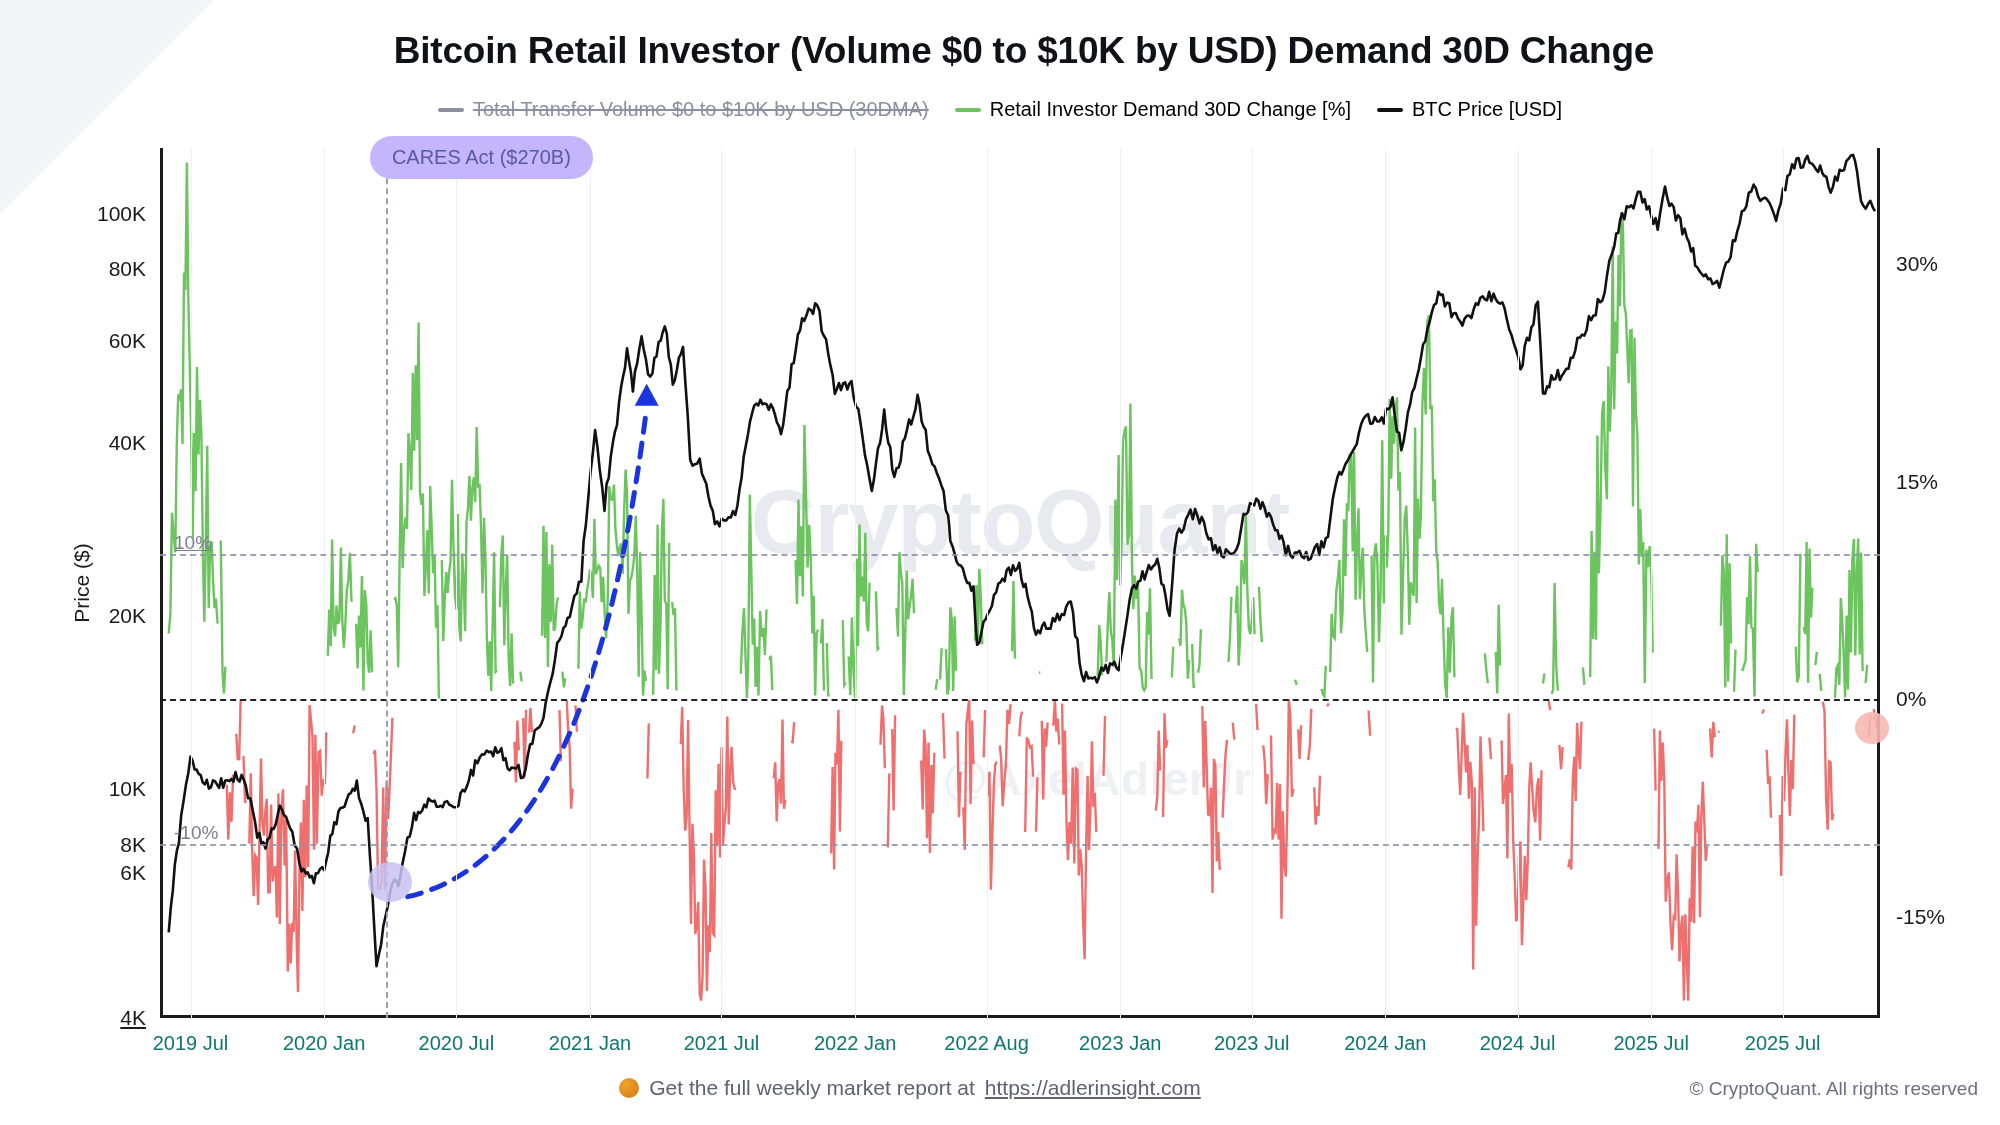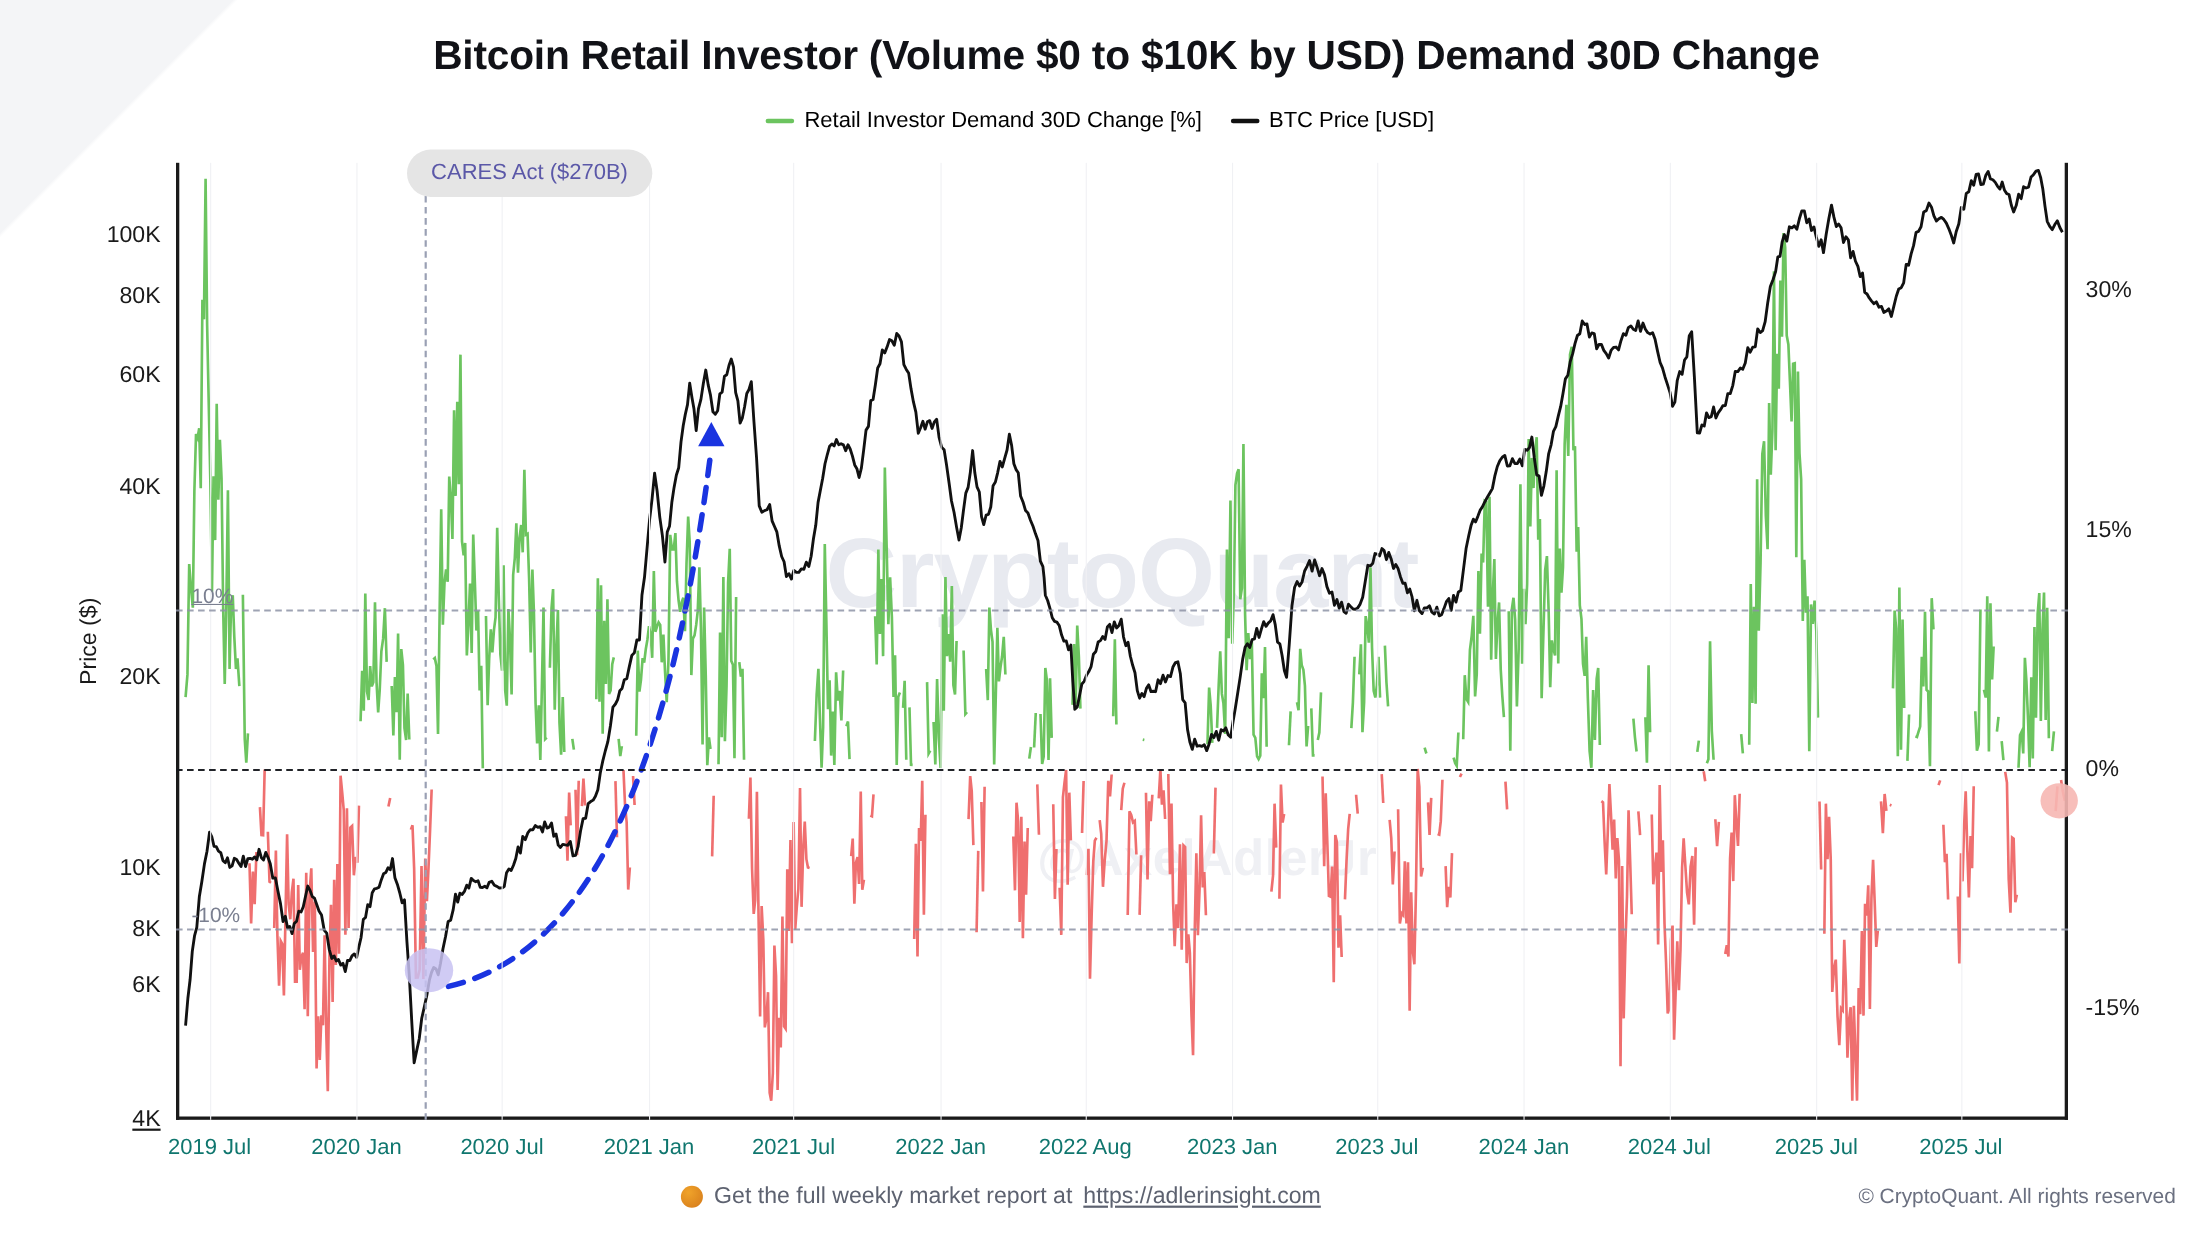--- a/index.html
+++ b/index.html
@@ -64,21 +64,21 @@
   .hline-label{
     position:absolute;font-size:19px;color:#7a7f90;transform:translateY(-100%);
     padding-left:6px;
   }
 
   .vline-event{
     position:absolute;top:0;height:100%;width:0;border-left:2px dashed #9aa0b4;
   }
   .event-box{
     position:absolute;transform:translate(-16px,0);
-    background:#e5e5e5;color:#5b58a8;border-radius:22px;
+    background:#c4b5fd;color:#5b58a8;border-radius:22px;
     padding:10px 22px;font-size:20px;white-space:nowrap;
   }
   .event-dot{
     position:absolute;width:44px;height:40px;border-radius:50%;
     background:#c8c2f2;opacity:.85;transform:translate(-50%,-50%);
   }
   .end-dot{
     position:absolute;width:34px;height:32px;border-radius:50%;
     background:#f6b7b2;opacity:.9;transform:translate(-50%,-50%);
   }
@@ -110,20 +110,24 @@
   svg{display:block;}
 </style>
 </head>
 <body>
 
 <div class="corner-wash"></div>
 
 <div class="title">Bitcoin Retail Investor (Volume $0 to $10K by USD) Demand 30D Change</div>
 
 <div class="legend" id="legend">
+    <div class="legend-item disabled">
+      <span class="legend-swatch" style="background: rgb(139, 143, 158);"></span>
+      <span class="legend-label">Total Transfer Volume  $0 to $10K by USD (30DMA)</span>
+    </div>
     <div class="legend-item">
       <span class="legend-swatch" style="background: rgb(108, 196, 95);"></span>
       <span class="legend-label">Retail Investor Demand 30D Change [%]</span>
     </div>
     <div class="legend-item">
       <span class="legend-swatch" style="background: rgb(17, 17, 17);"></span>
       <span class="legend-label">BTC Price [USD]</span>
     </div>
   </div>
 
@@ -261,21 +265,21 @@
   <div class="axis-bottom"></div>
 
   <div class="ylabel">Price ($)</div>
 <div class="ytick-left" style="top: 65.5677px;">100K</div>
     <div class="ytick-left" style="top: 121.334px;">80K</div>
     <div class="ytick-left" style="top: 193.229px;">60K</div>
     <div class="ytick-left" style="top: 294.559px;">40K</div>
     <div class="ytick-left" style="top: 467.784px;">20K</div>
     <div class="ytick-left" style="top: 641.009px;">10K</div>
     <div class="ytick-left" style="top: 696.775px;">8K</div>
-    <div class="ytick-left" style="top: 748px;">6K</div>
+    <div class="ytick-left" style="top: 725px;">6K</div>
     <div class="ytick-left" style="top: 870px; text-decoration: underline;">4K</div>
     <div class="ytick-right" style="top: 116px;">30%</div>
     <div class="ytick-right" style="top: 333.5px;">15%</div>
     <div class="ytick-right" style="top: 551px;">0%</div>
     <div class="ytick-right" style="top: 768.5px;">-15%</div>
     <div class="xgrid" style="left: 30.5068px;"></div>
     <div class="xtick" style="left: 30.5068px;">2019 Jul</div>
     <div class="xgrid" style="left: 164.155px;"></div>
     <div class="xtick" style="left: 164.155px;">2020 Jan</div>
     <div class="xgrid" style="left: 296.351px;"></div>

